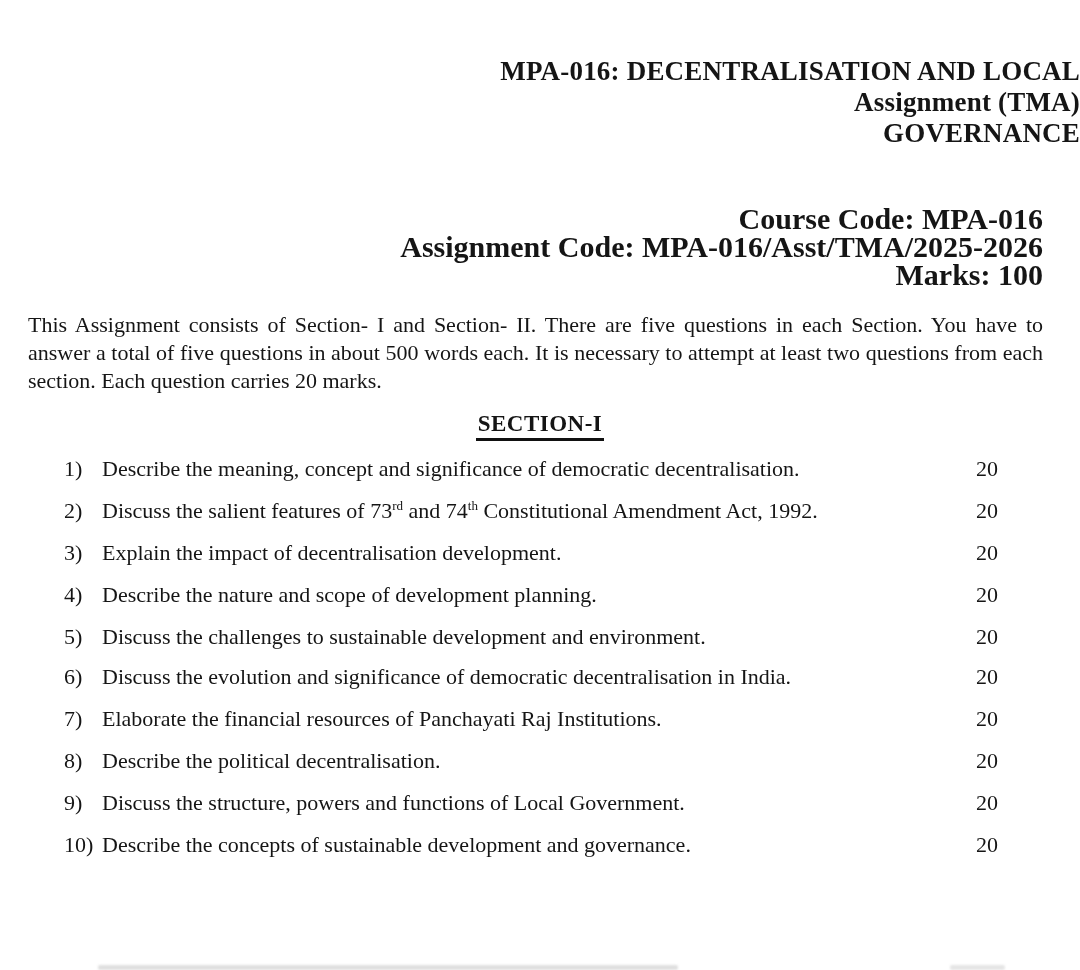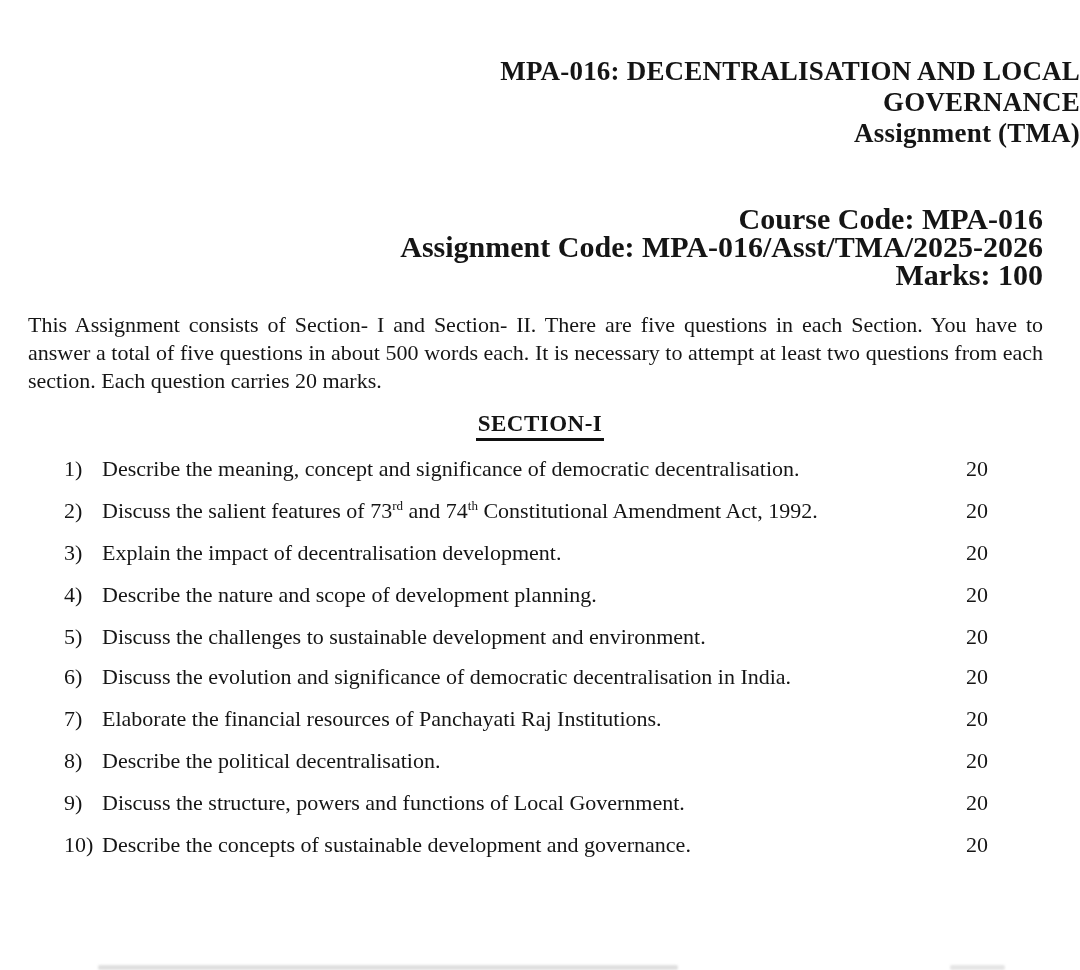--- a/index.html
+++ b/index.html
@@ -61,21 +61,21 @@
   }
   .q-row:last-child { margin-bottom: 0; }
   .q-num {
     flex: 0 0 38px;
     white-space: nowrap;
   }
   .q-text { flex: 1 1 auto; padding-right: 20px; }
   .q-text sup { font-size: 13px; line-height: 0; }
   .q-marks {
     flex: 0 0 42px;
-    text-align: left;
+    text-align: center;
   }
   .scan-artifact {
     position: absolute;
     bottom: 0;
     left: 98px;
     width: 580px;
     height: 5px;
     background: #b9b9b9;
     opacity: 0.45;
     filter: blur(1px);
@@ -93,22 +93,22 @@
     border-radius: 2px;
   }
 </style>
 </head>
 <body>
 
 <div class="page">
 
   <div class="title-block">
     <div>MPA-016: DECENTRALISATION AND LOCAL</div>
+    <div>Assignment (TMA)</div>
     <div>GOVERNANCE</div>
-    <div>Assignment (TMA)</div>
   </div>
 
   <div class="meta-block">
     <div>Course Code: MPA-016</div>
     <div>Assignment Code: MPA-016/Asst/TMA/2025-2026</div>
     <div>Marks: 100</div>
   </div>
 
   <p class="instructions">This Assignment consists of Section- I and Section- II. There are five questions in each Section. You have to answer a total of five questions in about 500 words each. It is necessary to attempt at least two questions from each section. Each question carries 20 marks.</p>
 

